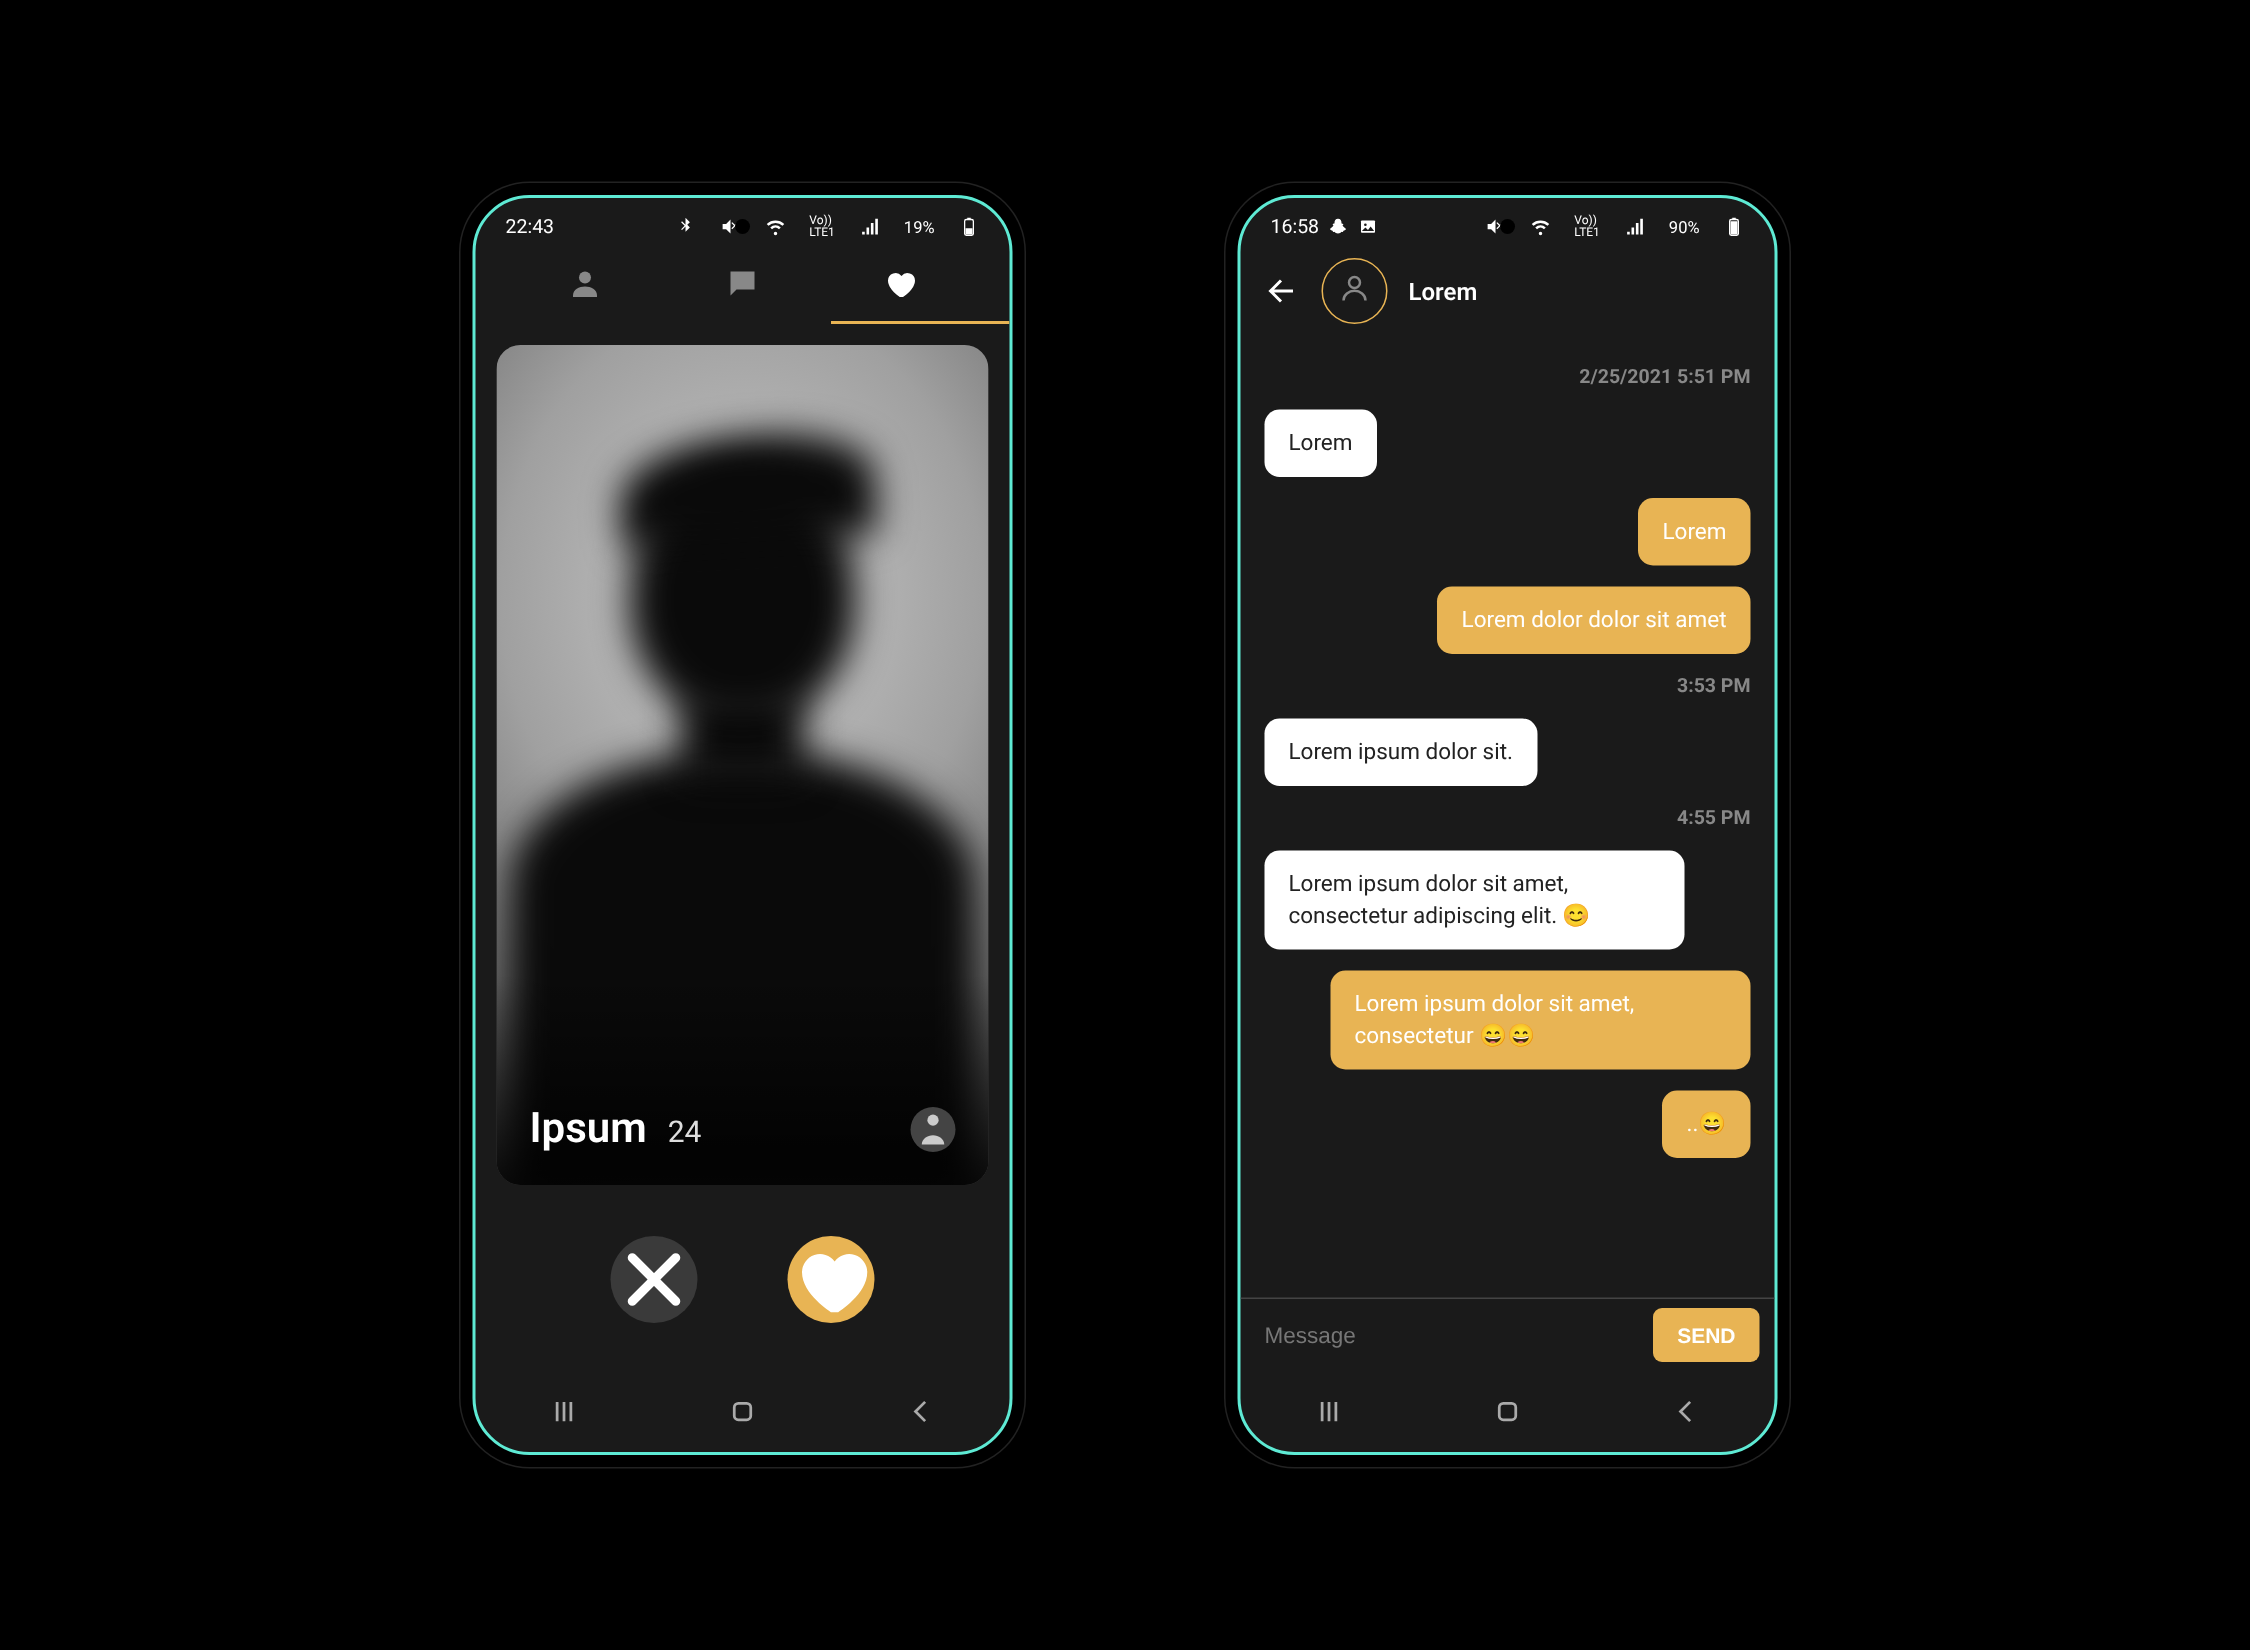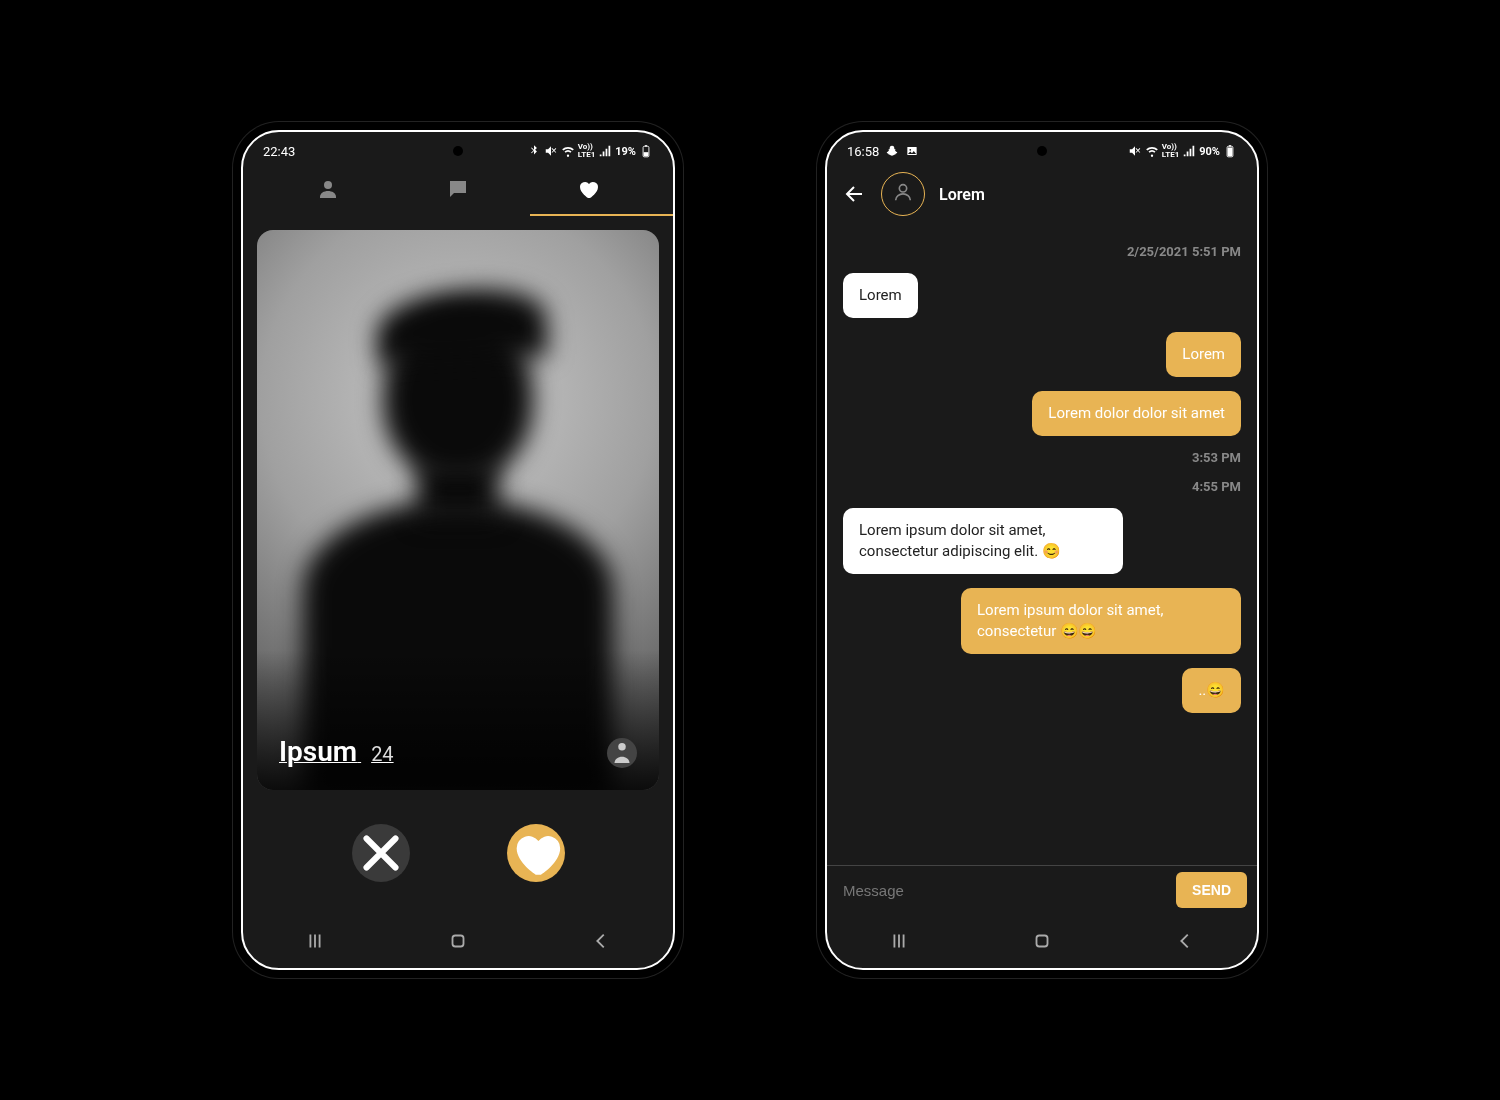--- a/index.html
+++ b/index.html
@@ -7,25 +7,25 @@
     background: #000;
     width: 1500px;
     height: 1100px;
     font-family: -apple-system, BlinkMacSystemFont, "Segoe UI", Roboto, sans-serif;
     display: flex;
     justify-content: center;
     align-items: center;
     gap: 150px;
   }
   .phone {
-    width: 434px;
+    width: 360px;
     height: 840px;
     background: #1a1a1a;
     border-radius: 38px;
-    border: 2px solid #ffffff;
+    border: 2px solid #5eead4;
     box-shadow: 0 0 0 8px #000, 0 0 0 9px #222, 0 20px 60px rgba(0,0,0,0.8);
     position: relative;
     overflow: hidden;
   }
   .phone::before {
     content: '';
     position: absolute;
     top: 14px;
     left: 50%;
     transform: translateX(-50%);
@@ -38,21 +38,21 @@
   .status-bar {
     display: flex;
     justify-content: space-between;
     align-items: center;
     padding: 10px 20px 4px;
     color: #fff;
     font-size: 13px;
     height: 32px;
   }
   .status-left { display: flex; align-items: center; gap: 6px; }
-  .status-right { display: flex; align-items: center; gap: 3px; font-size: 11px; font-weight: bold; }
+  .status-right { display: flex; align-items: center; gap: 16px; font-size: 11px; }
   .status-icon { width: 14px; height: 14px; display: inline-flex; align-items: center; justify-content: center; }
 
   
   .top-tabs {
     display: flex;
     justify-content: space-around;
     align-items: center;
     height: 50px;
     padding: 0 20px;
   }
@@ -120,21 +120,20 @@
   }
   .card-info {
     position: absolute;
     bottom: 22px;
     left: 22px;
     right: 22px;
     display: flex;
     align-items: flex-end;
     justify-content: space-between;
     color: #fff;
-    text-decoration: underline;
   }
   .card-name { font-size: 28px; font-weight: 600; }
   .card-age { font-size: 20px; font-weight: 400; margin-left: 10px; color: #ddd; }
   .info-badge {
     width: 30px; height: 30px;
     background: #444;
     border-radius: 50%;
     display: flex; align-items: center; justify-content: center;
   }
   .action-row {
@@ -421,20 +420,23 @@
     <div class="msg-row recv">
         <div class="bubble recv">Lorem</div>
       </div>
     <div class="msg-row sent">
         <div class="bubble sent">Lorem</div>
       </div>
     <div class="msg-row sent">
         <div class="bubble sent">Lorem dolor dolor sit amet</div>
       </div>
     <div class="chat-timestamp">3:53 PM</div>
+    <div class="msg-row recv">
+        <div class="bubble recv">Lorem ipsum dolor sit.</div>
+      </div>
     <div class="chat-timestamp">4:55 PM</div>
     <div class="msg-row recv">
         <div class="bubble recv">Lorem ipsum dolor sit amet, consectetur adipiscing elit. 😊</div>
       </div>
     <div class="msg-row sent">
         <div class="bubble sent">Lorem ipsum dolor sit amet, consectetur 😄😄</div>
       </div>
     <div class="msg-row sent">
         <div class="bubble sent">..😄</div>
       </div>

